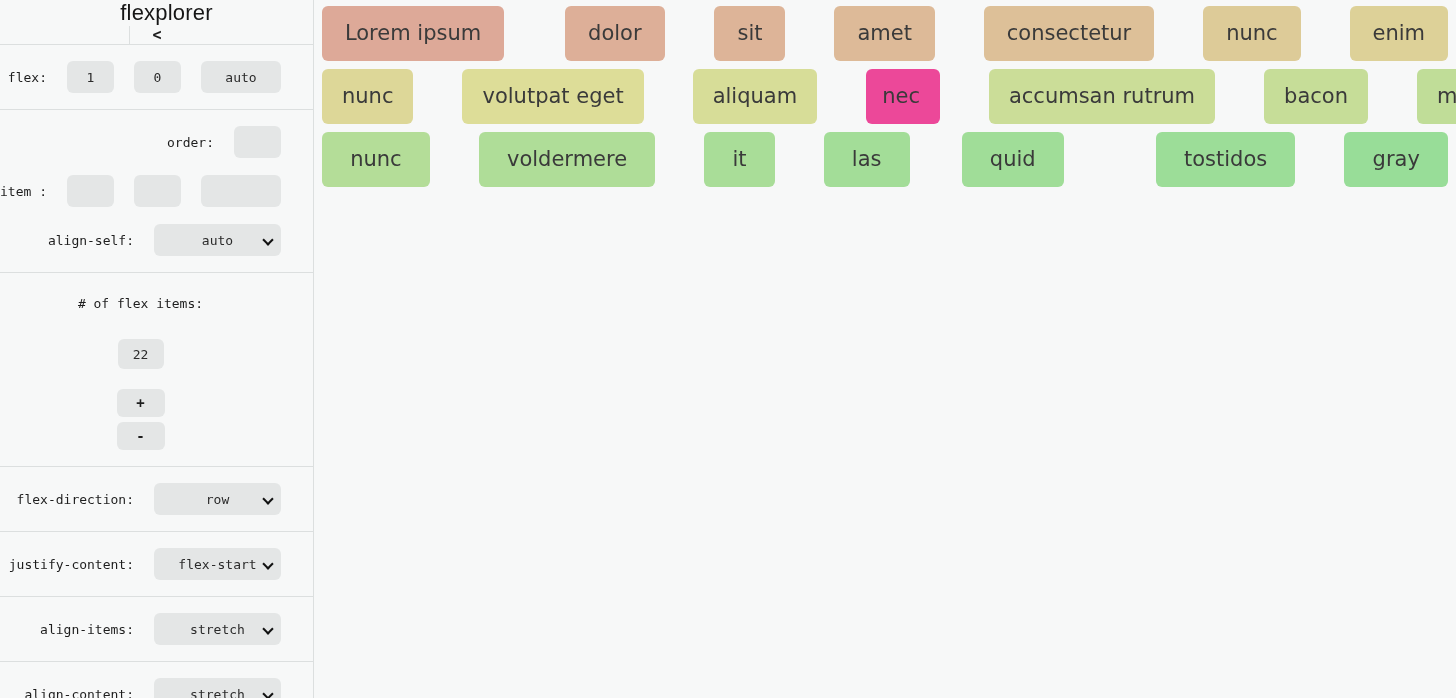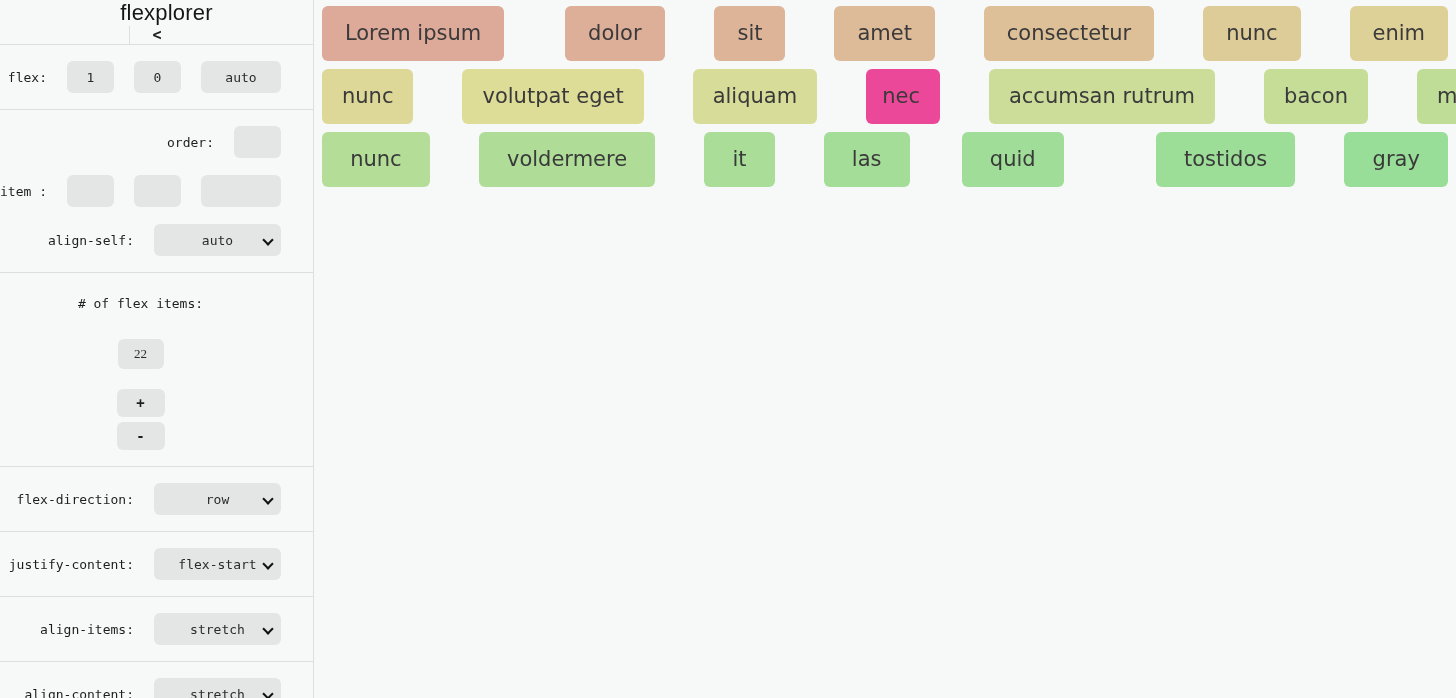--- a/index.html
+++ b/index.html
@@ -74,21 +74,21 @@
     border-radius: 6px;
     height: 32px;
     font-family: "DejaVu Sans Mono", monospace;
     font-size: 13px;
     color: #2b2b2b;
     text-align: center;
     outline: none;
   }
   .in-sm  { width: 47px; }
   .in-lg  { width: 80px; }
-  .in-ct  { width: 46px; height: 30px; font-family: Liberation Serif, serif; }
+  .in-ct  { width: 46px; height: 30px; }
   .sel {
     width: 127px;
     height: 32px;
     background: #e4e6e6;
     border-radius: 6px;
     display: flex;
     align-items: center;
     justify-content: center;
     position: relative;
     font-family: "DejaVu Sans Mono", monospace;

